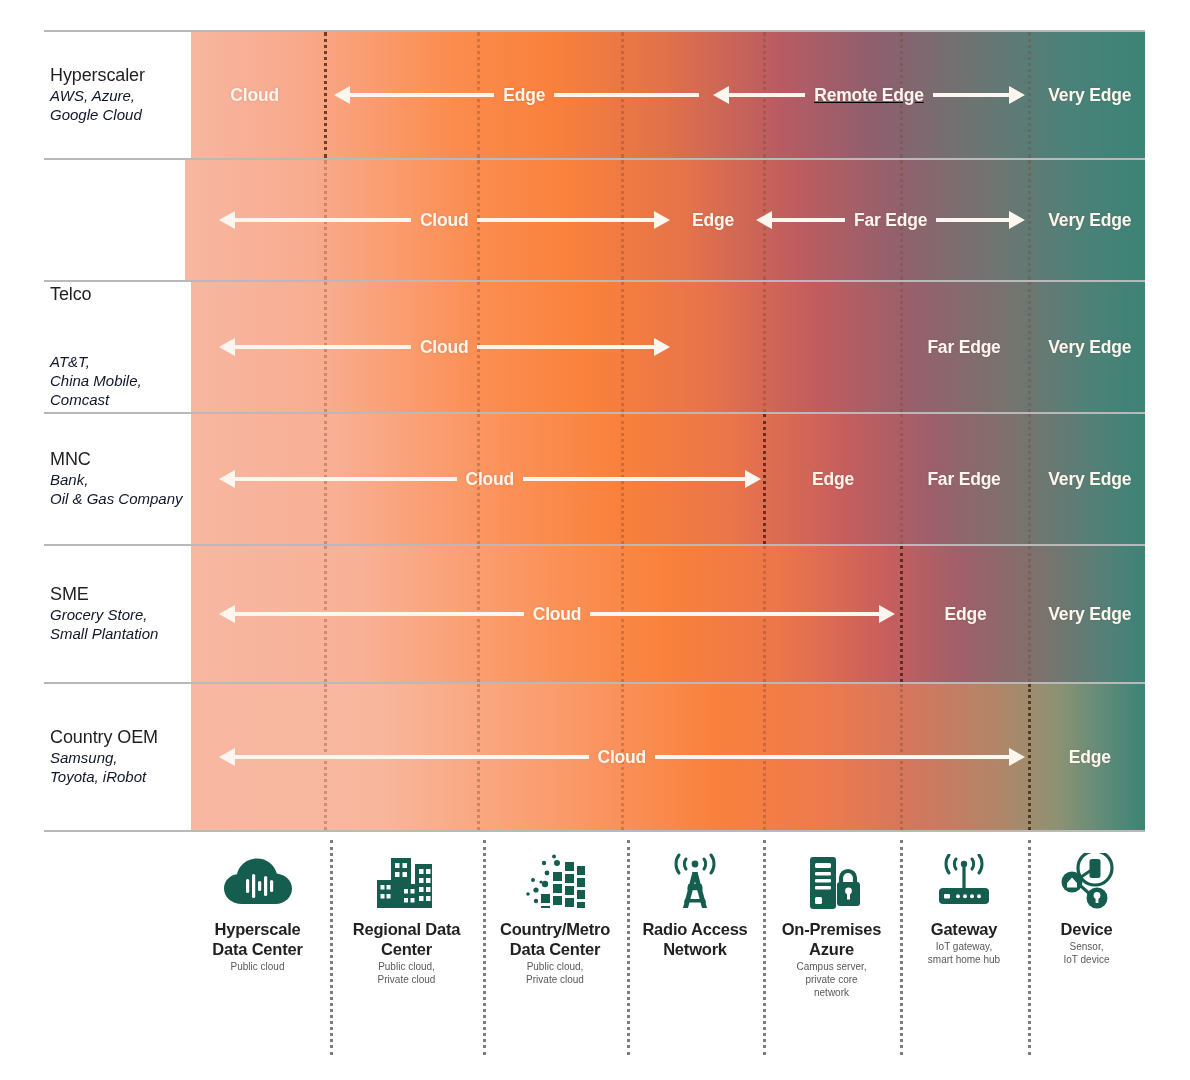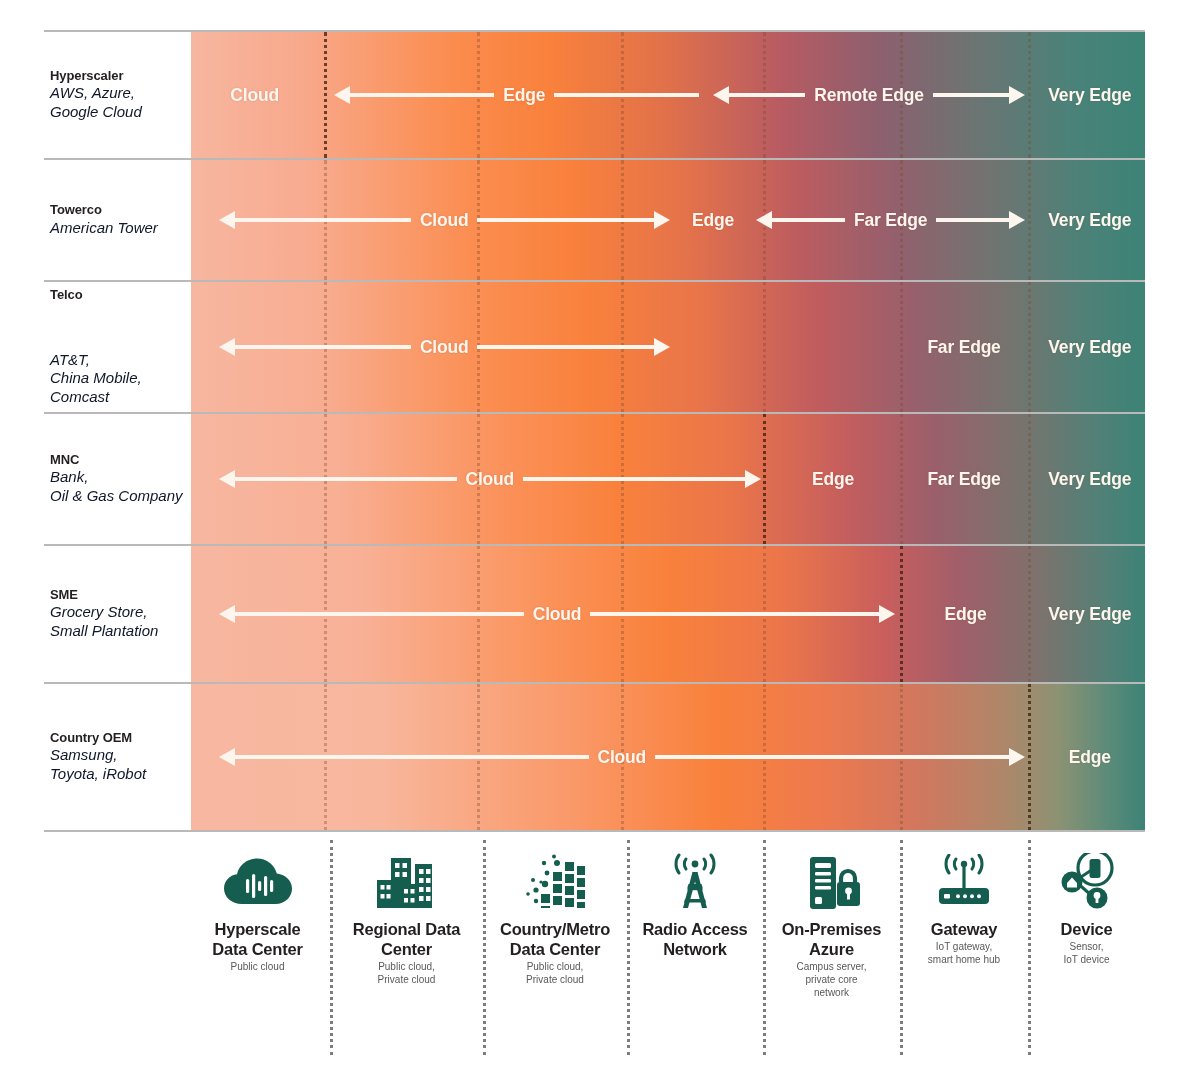--- a/index.html
+++ b/index.html
@@ -41,22 +41,22 @@
     width: 141px;          
     height: 100%;
     display: flex;
     flex-direction: column;
     justify-content: center;
     background: #ffffff;
     z-index: 6;
     padding-right: 6px;
   }
   .row-label .title {
-    font-weight: bold;
-    font-size: 13px;
+    font-weight: normal;
+    font-size: 18px;
     color: #231f20;
     line-height: 1.18;
     letter-spacing: -0.1px;
   }
   .row-label .sub {
     font-style: italic;
     font-size: 15px;
     color: #0f172a;
     line-height: 1.25;
     margin-top: 1px;
@@ -193,21 +193,21 @@
       <div class="track">
         <div class="seg plain" style="left:0%;width:14.5%;">
           <span class="txt">Cloud</span>
         </div>
         <div class="seg" style="left:15.5%;width:38%;">
           <span class="head left"></span>
           <span class="line"></span>
           <span class="txt">Edge</span>
           <span class="line"></span>
         </div>
-        <div class="seg" style="left:55%;width:32.5%;">
+        <div class="seg" style="left:55%;width:32.5%;text-decoration:underline;">
           <span class="head left"></span>
           <span class="line"></span>
           <span class="txt">Remote Edge</span>
           <span class="line"></span>
           <span class="head right"></span>
         </div>
         <div class="seg plain" style="left:88.5%;width:11.5%;">
           <span class="txt">Very Edge</span>
         </div>
       </div>
@@ -241,24 +241,20 @@
         <div class="seg" style="left:59.5%;width:28%;">
           <span class="head left"></span>
           <span class="line"></span>
           <span class="txt">Far Edge</span>
           <span class="line"></span>
           <span class="head right"></span>
         </div>
         <div class="seg plain" style="left:88.5%;width:11.5%;">
           <span class="txt">Very Edge</span>
         </div>
-      </div>
-      <div class="row-label">
-        <div class="title">Towerco</div>
-        <div class="sub" style="white-space:pre-line;">American Tower</div>
       </div>
     </div>
 
     <div class="row" style="height:132px;">
       <div class="band" style="background:linear-gradient(to right,#f7b7a1 0%,#f8ad91 14%,#fb8e52 31%,#f9813c 42%,#e8744a 54%,#c05c5f 66%,#97606c 76%,#75746f 86%,#4f8177 94%,#3c8376 100%);">
         <div class="vline faint" style="left:14.5%;"></div>
         <div class="vline faint" style="left:30.4%;"></div>
         <div class="vline faint" style="left:45.4%;"></div>
         <div class="vline faint" style="left:60.2%;"></div>
         <div class="vline faint" style="left:74.5%;"></div>

